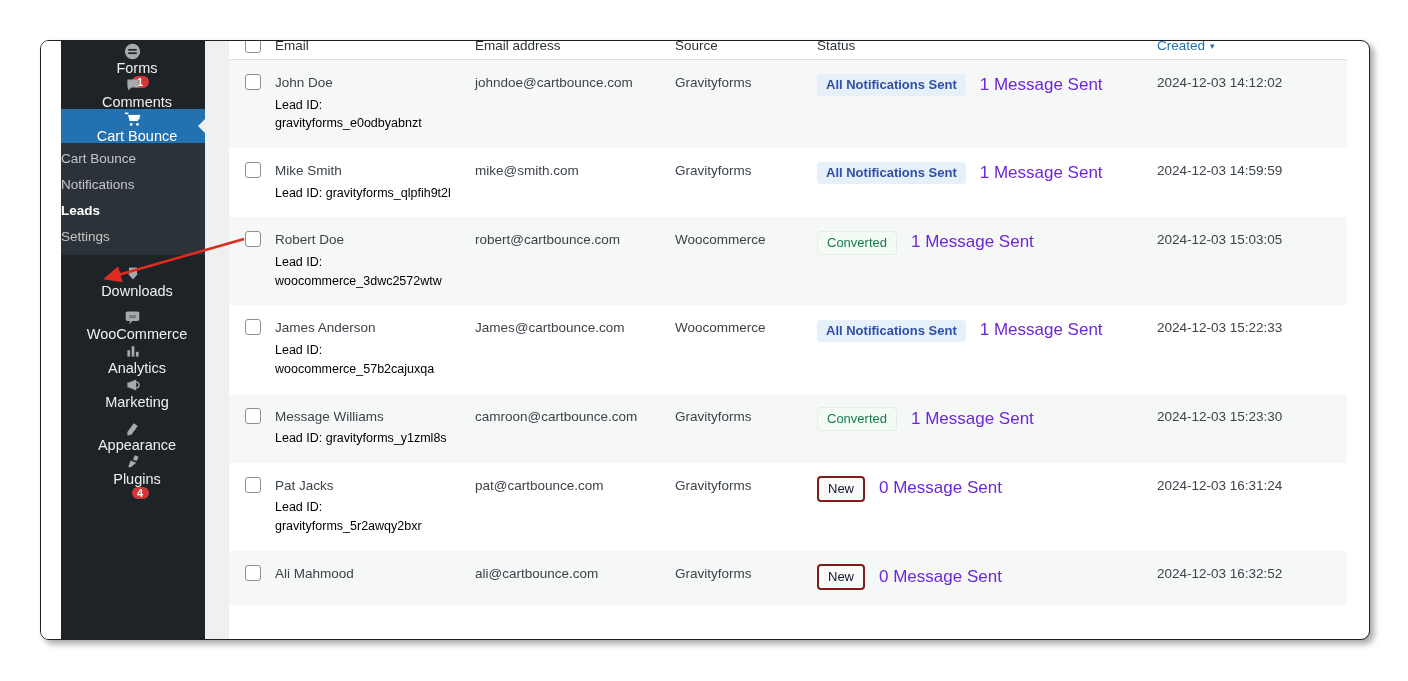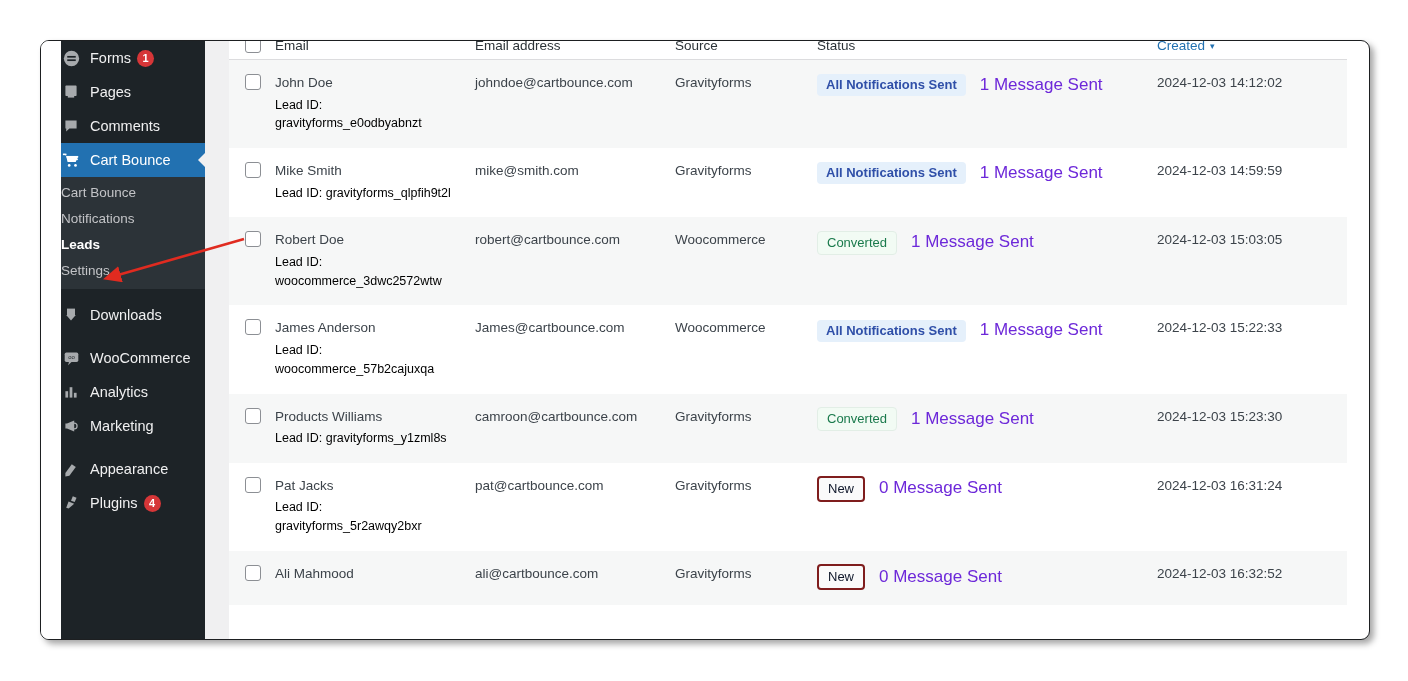--- a/index.html
+++ b/index.html
@@ -60,23 +60,25 @@
     width: 20px;
     height: 598px;
     background: #ffffff;
   }
 
   .menu-item {
     position: relative;
     display: flex;
     align-items: center;
     height: 34px;
+    padding-left: 8px;
     color: #f0f0f1;
     font-size: 14.5px;
     white-space: nowrap;
+    flex-direction: column;
   }
   .menu-item .mi-icon {
     width: 20px;
     height: 20px;
     margin-right: 9px;
     flex: 0 0 20px;
     display: flex;
     align-items: center;
     justify-content: center;
     color: #a7aaad;
@@ -275,29 +277,20 @@
           <svg width="17" height="17" viewBox="0 0 20 20" fill="#a7aaad">
               <circle cx="10" cy="10" r="9"></circle>
               <rect x="5" y="7" width="10" height="2" fill="#1d2327"></rect>
               <rect x="5" y="11" width="10" height="2" fill="#1d2327"></rect>
             </svg>
         </span>
         <span class="mi-label">Forms</span>
         <span class="badge-count">1</span>
       </div>
 
-      <div class="menu-item">
-        <span class="mi-icon">
-          <svg width="16" height="16" viewBox="0 0 20 20" fill="#a7aaad">
-              <rect x="3" y="2" width="14" height="13" rx="1"></rect>
-              <rect x="6" y="15" width="8" height="2"></rect>
-            </svg>
-        </span>
-        <span class="mi-label">Pages</span>
-      </div>
 
       <div class="menu-item">
         <span class="mi-icon">
           <svg width="16" height="16" viewBox="0 0 20 20" fill="#a7aaad">
               <path d="M3 3h14v10H8l-4 4v-4H3z"></path>
             </svg>
         </span>
         <span class="mi-label">Comments</span>
       </div>
 
@@ -500,21 +493,21 @@
                   <span class="msg-count">1 Message Sent</span>
                 </div>
               </td>
               <td class="created-cell">2024-12-03 15:22:33</td>
             </tr>
             <tr class="alt">
               <td class="cell-check">
                 <span class="wp-checkbox"></span>
               </td>
               <td>
-                <div class="lead-name">Products Williams</div>
+                <div class="lead-name">Message Williams</div>
                 <div class="lead-id">Lead ID: gravityforms_y1zml8s</div>
               </td>
               <td>camroon@cartbounce.com</td>
               <td>Gravityforms</td>
               <td>
                 <div class="status-wrap">
                   <span class="pill converted">Converted</span>
                   <span class="msg-count">1 Message Sent</span>
                 </div>
               </td>

